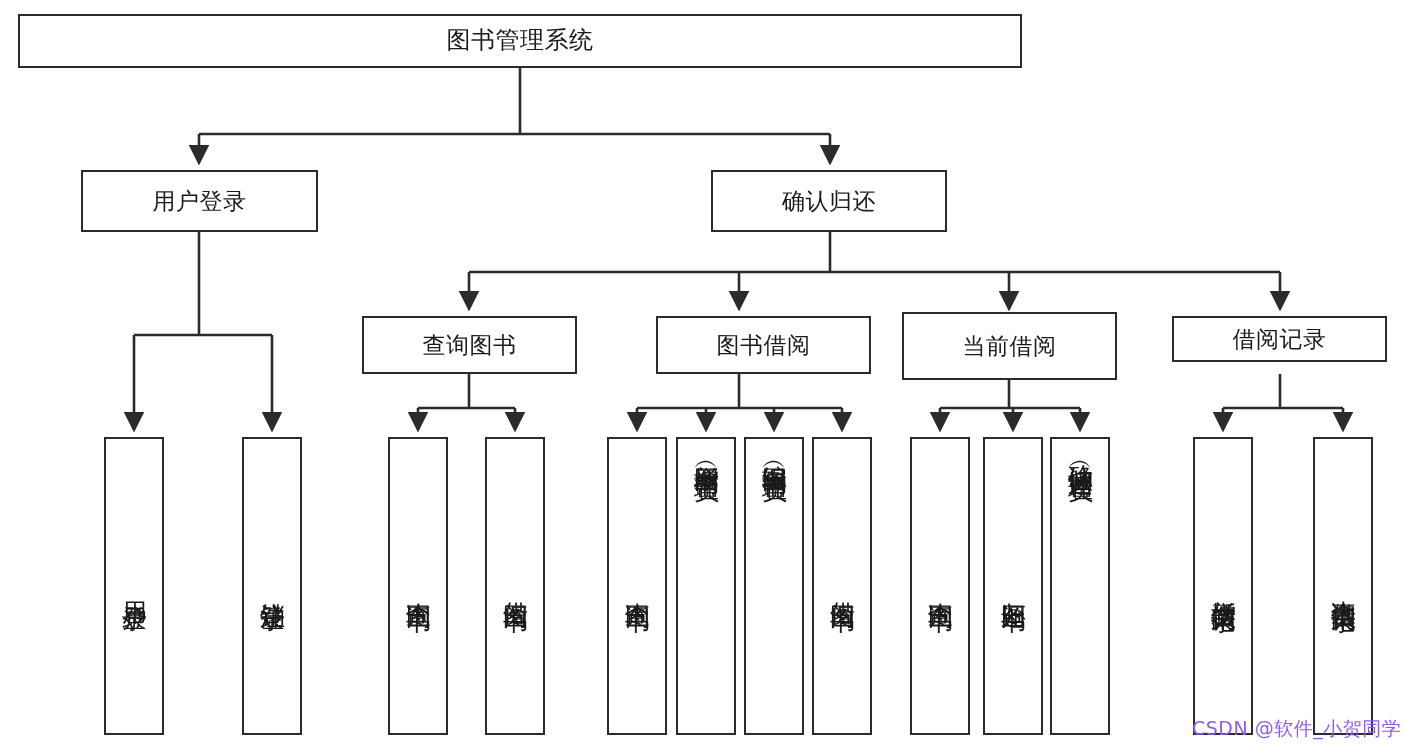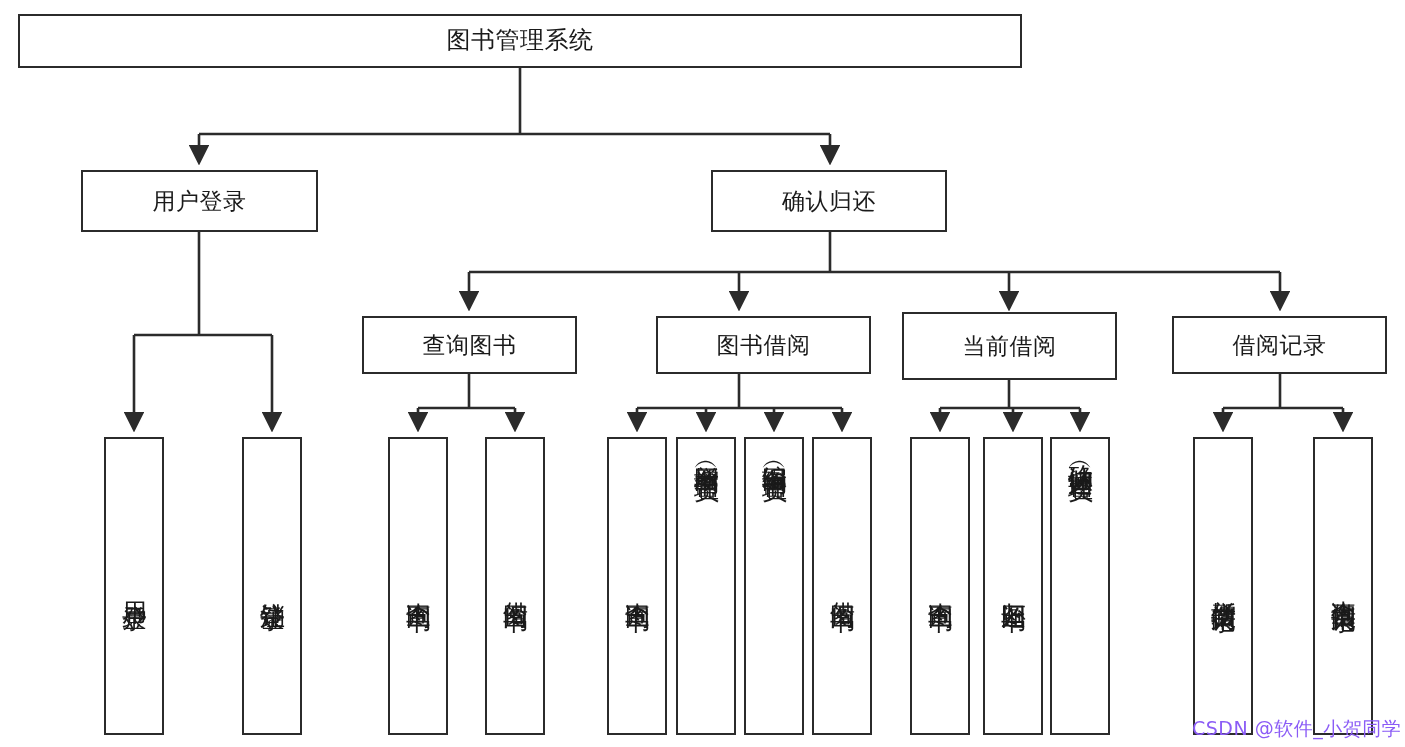--- a/index.html
+++ b/index.html
@@ -151,21 +151,21 @@
 
   <div class="node horiz" style="left:362px; top:316px; width:215px; height:58px;">
     <span class="node-label">查询图书</span>
   </div>
   <div class="node horiz" style="left:656px; top:316px; width:215px; height:58px;">
     <span class="node-label">图书借阅</span>
   </div>
   <div class="node horiz" style="left:902px; top:312px; width:215px; height:68px;">
     <span class="node-label">当前借阅</span>
   </div>
-  <div class="node horiz" style="left:1172px; top:316px; width:215px; height:58px;">
+  <div class="node horiz" style="left:1172px; top:316px; width:215px; height:46px;">
     <span class="node-label">借阅记录</span>
   </div>
 
   <div class="node vert" style="left:104px; top:437px; width:60px; height:298px;">
     <span class="node-label">用户登录</span>
   </div>
   <div class="node vert" style="left:242px; top:437px; width:60px; height:298px;">
     <span class="node-label">注销登录</span>
   </div>
 

